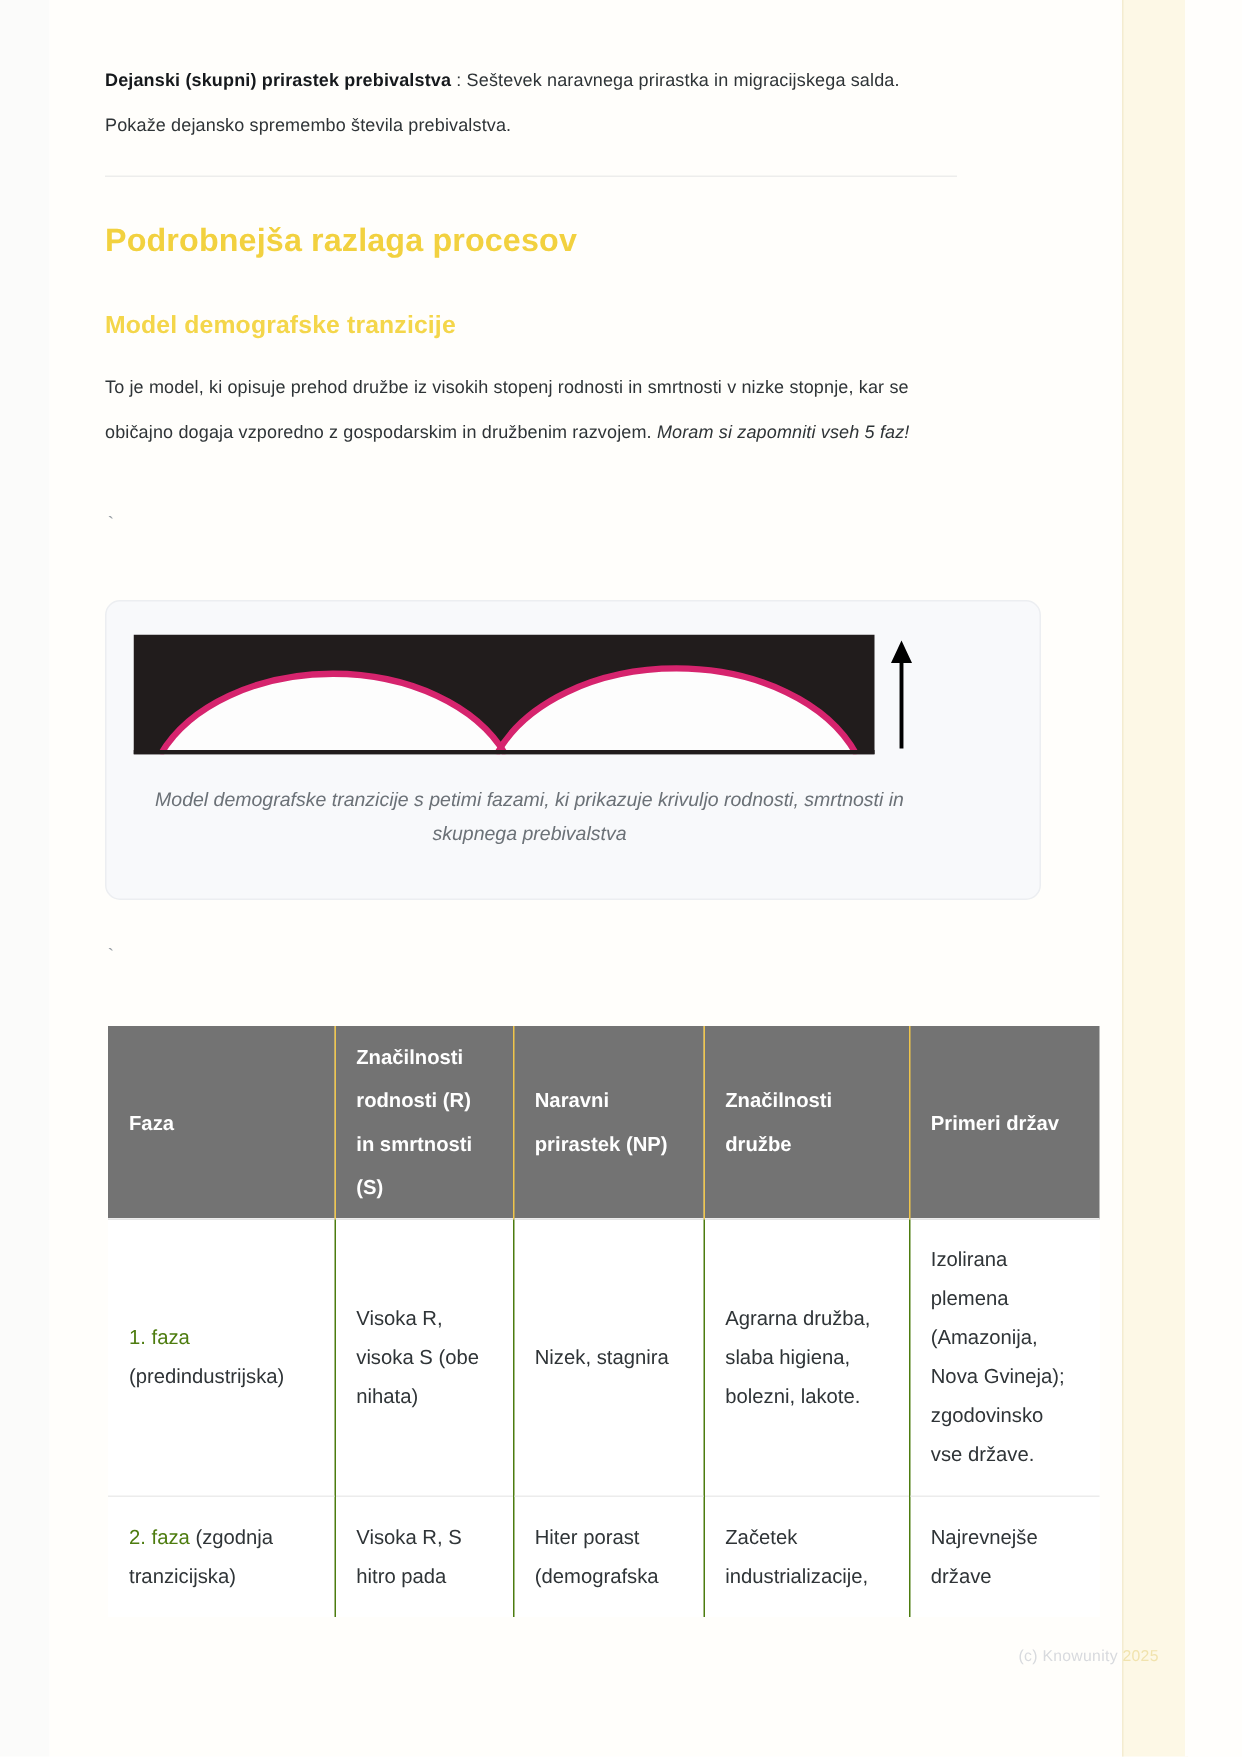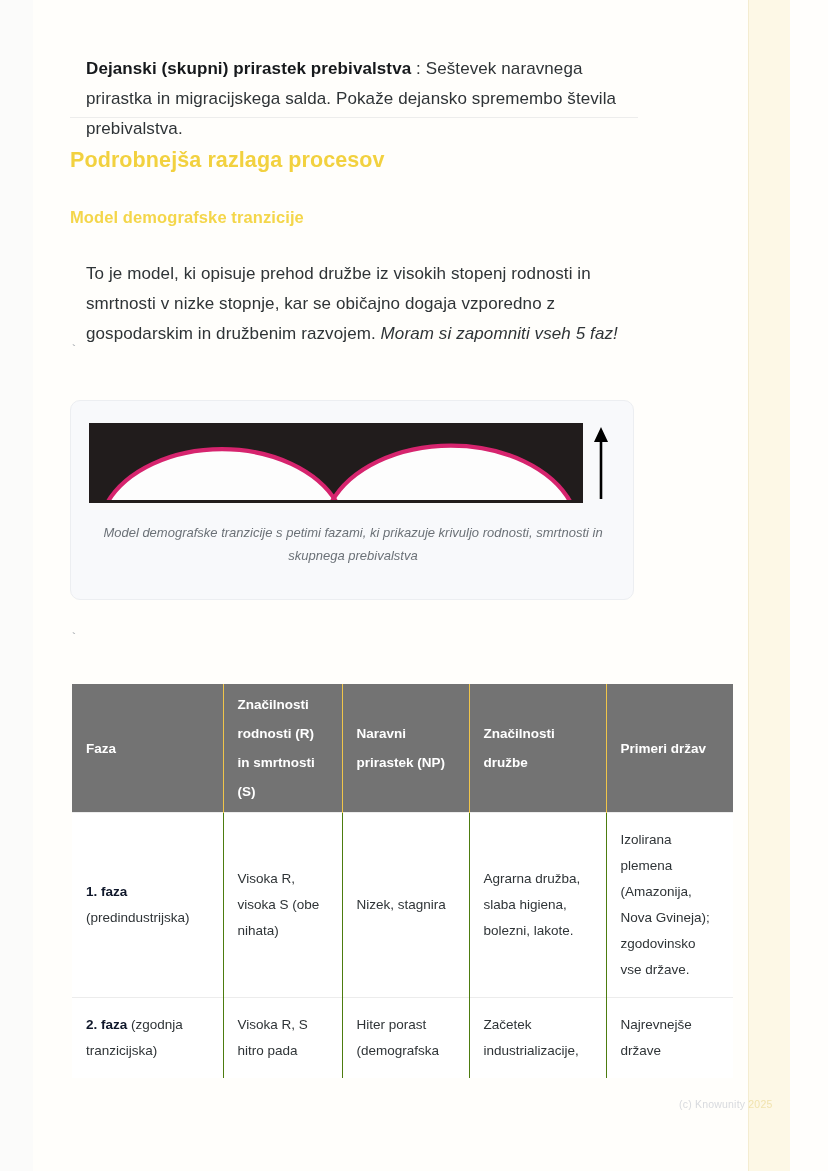--- a/index.html
+++ b/index.html
@@ -55,22 +55,22 @@
 
   
   .content {
     position: absolute;
     left: 70px;
     top: 0;
     width: 568px;
   }
 
   p.body-text {
-    margin: 16px;
-    font-size: 17px;
+    margin: 0;
+    font-size: 12px;
     line-height: 30px;
     color: #2f3437;
     letter-spacing: .1px;
   }
   .b { font-weight: 700; color: #16191c; }
   .it { font-style: italic; color: #2f3437; text-align: center; }
 
   hr.rule {
     border: none;
     border-top: 1px solid #ededec;
@@ -100,21 +100,21 @@
     line-height: 16px;
     color: #9aa0a6;
     font-family: "Liberation Mono", monospace;
   }
 
   
   .figure-card {
     position: absolute;
     left: 70px;
     top: 400px;
-    width: 564px;
+    width: 624px;
     height: 200px;
     background: #f8f9fb;
     border: 1px solid #eceef1;
     border-radius: 10px;
     box-sizing: border-box;
   }
   .figure-img-wrap {
     position: absolute;
     left: 18px;
     top: 22px;
@@ -164,21 +164,21 @@
     line-height: 26px;
     color: #2f3437;
     vertical-align: middle;
     padding: 14px 14px;
     border-right: 1px solid #4d7c0f;
     border-top: 1px solid #ececec;
     box-sizing: border-box;
     background: #ffffff;
   }
   table.phases td:last-child { border-right: none; margin-top: 46px; }
-  td .cell-strong { font-weight: 700; color: #0f172a; }
+  td .cell-strong { font-weight: 400; color: #4d7c0f; }
 
   col.c1 { width: 151px; }
   col.c2 { width: 119px; }
   col.c3 { width: 127px; }
   col.c4 { width: 137px; }
   col.c5 { width: 127px; }
 
   
   .watermark {
     position: absolute;

